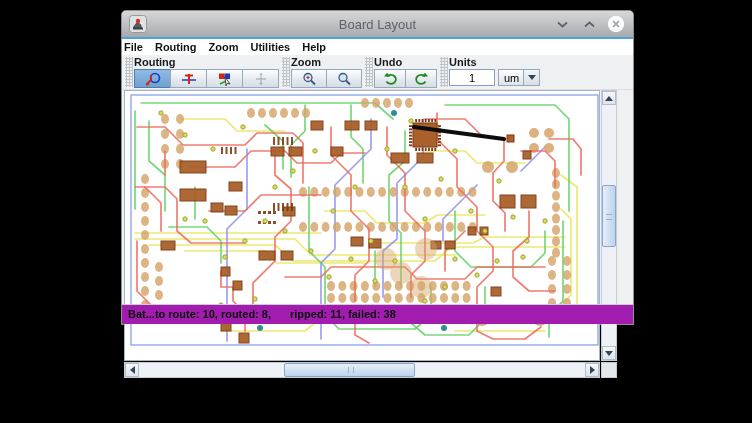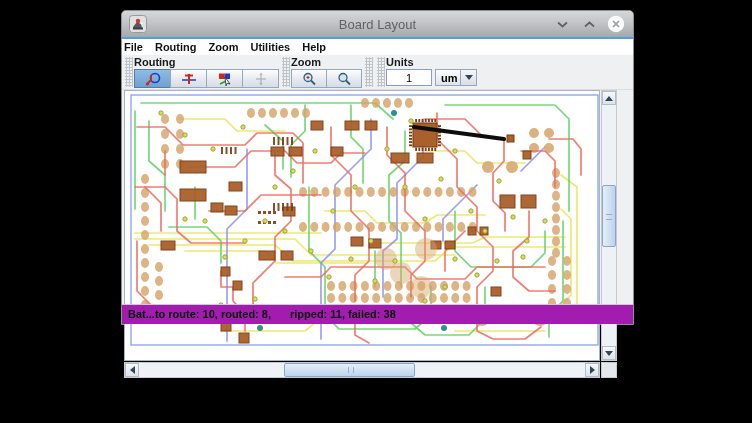--- a/index.html
+++ b/index.html
@@ -34,21 +34,21 @@
   .tbtn{width:37px;height:19px;box-sizing:border-box;border:1px solid #93a9c0;margin-left:-1px;
         background:linear-gradient(#fdfdfe,#e3e8ee 60%,#d7dde5);display:flex;align-items:center;
         justify-content:center;padding:0;}
   .tbtn:first-child{margin-left:0;}
   .tbtn.sel{background:linear-gradient(#8fbbe4,#6fa1cf);border-color:#4f7ca8;}
   .tbtn.dis svg{opacity:.38;}
   .units-field{width:46px;height:17px;box-sizing:border-box;border:1px solid #8aa0b8;background:#fff;
                font-family:"Liberation Sans",sans-serif;font-size:11px;text-align:center;padding:0;}
   .combo{width:42px;height:17px;box-sizing:border-box;border:1px solid #93a9c0;margin-left:3px;
          background:linear-gradient(#fdfdfe,#dfe4ea);display:flex;align-items:center;font-size:11px;}
-  .combo-label{flex:1;padding-left:5px;font-weight:bold;}
+  .combo-label{flex:1;padding-left:5px;}
   .combo-btn{width:15px;height:100%;border-left:1px solid #93a9c0;display:flex;align-items:center;
              justify-content:center;background:linear-gradient(#f4f6f8,#d9dfe6);}
   .tri-down{width:0;height:0;border-left:4px solid transparent;border-right:4px solid transparent;
             border-top:5px solid #31455a;}
   .tri-up{width:0;height:0;border-left:4px solid transparent;border-right:4px solid transparent;
           border-bottom:5px solid #31455a;}
   .tri-left{width:0;height:0;border-top:4px solid transparent;border-bottom:4px solid transparent;
             border-right:5px solid #31455a;}
   .tri-right{width:0;height:0;border-top:4px solid transparent;border-bottom:4px solid transparent;
              border-left:5px solid #31455a;}
@@ -179,20 +179,37 @@
           </button>
           <button class="tbtn" style="width:36px">
             <svg width="15" height="14" viewBox="0 0 15 14">
               <circle cx="6" cy="5.5" r="4" fill="#cfe6f4" stroke="#3a5a7a" stroke-width="1.3"></circle>
               <line x1="9" y1="8.5" x2="13" y2="12.5" stroke="#3a5a7a" stroke-width="1.8"></line>
             </svg>
           </button>
         </div>
       </div>
       <div class="grip"></div>
+      <div class="tb-group">
+        <div class="tb-label">Undo</div>
+        <div class="tb-btns">
+          <button class="tbtn" style="width:32px">
+            <svg width="15" height="14" viewBox="0 0 15 14">
+              <path d="M4 4.5 A5 4.5 0 1 1 3.5 9.5" fill="none" stroke="#1e8a1e" stroke-width="1.8"></path>
+              <polygon points="1,4.5 7,4.5 4,0.8" fill="#1e8a1e"></polygon>
+            </svg>
+          </button>
+          <button class="tbtn" style="width:32px">
+            <svg width="15" height="14" viewBox="0 0 15 14">
+              <path d="M11 4.5 A5 4.5 0 1 0 11.5 9.5" fill="none" stroke="#1e8a1e" stroke-width="1.8"></path>
+              <polygon points="8,4.5 14,4.5 11,0.8" fill="#1e8a1e"></polygon>
+            </svg>
+          </button>
+        </div>
+      </div>
       <div class="grip"></div>
       <div class="tb-group">
         <div class="tb-label">Units</div>
         <div class="tb-btns">
           <input class="units-field" value="1" style="">
           <div class="combo">
             <span class="combo-label">um</span>
             <span class="combo-btn">
               <span class="tri-down"></span>
             </span>

